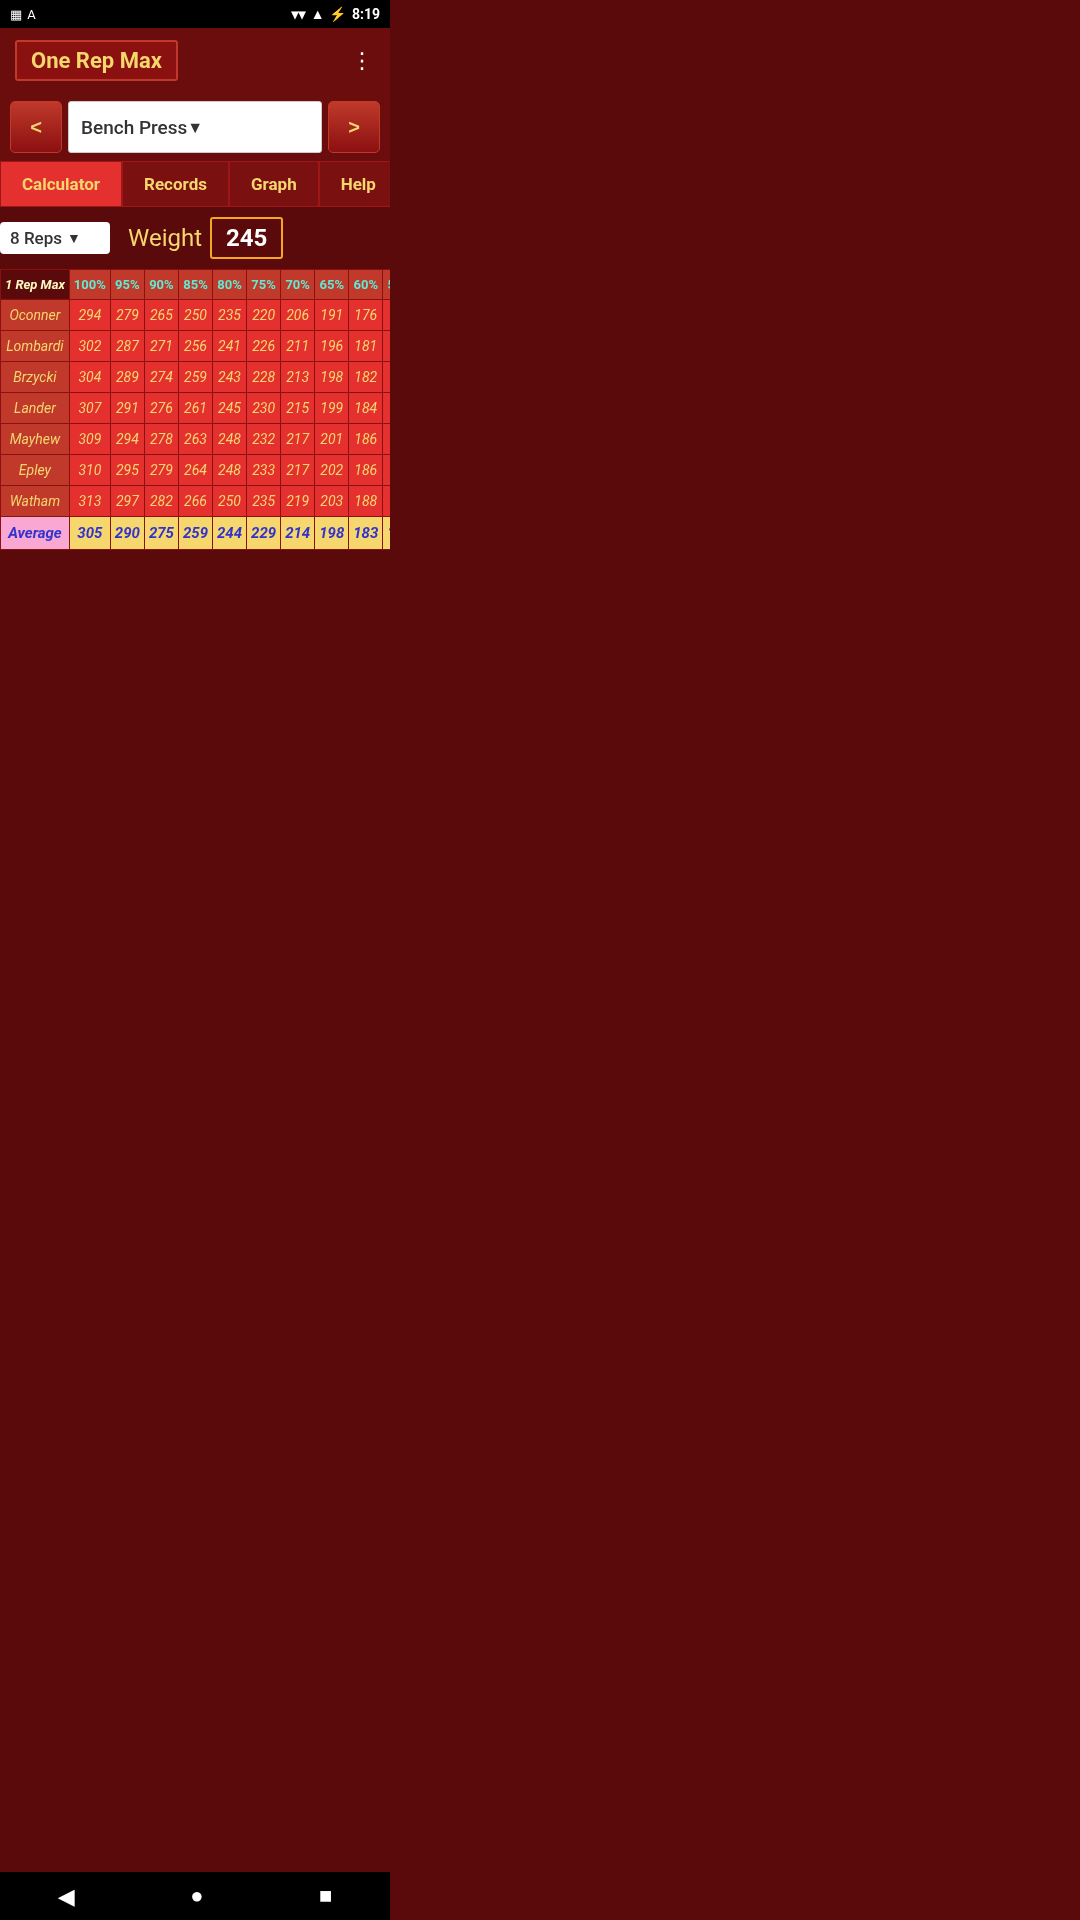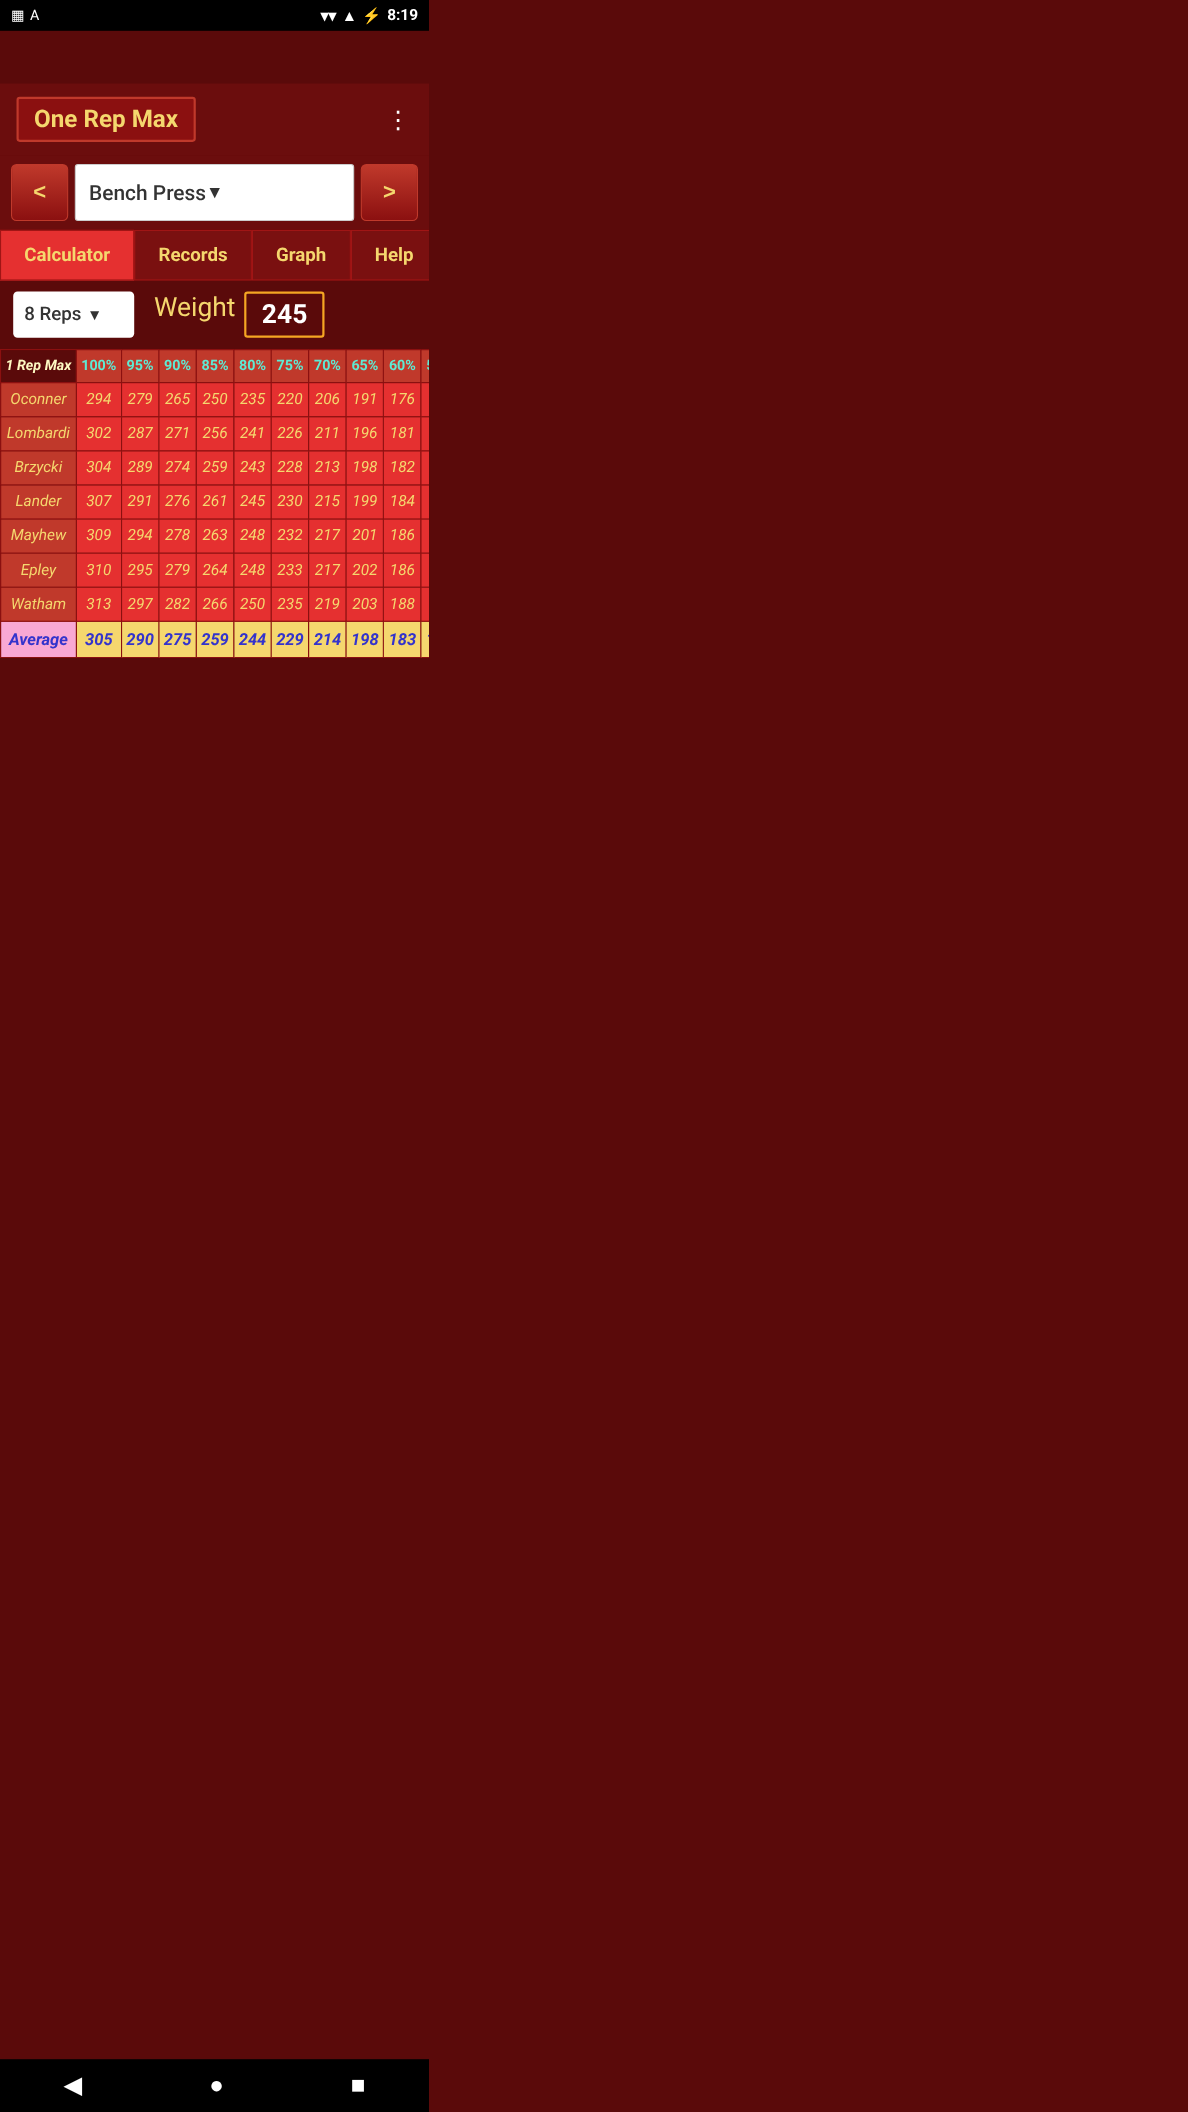--- a/index.html
+++ b/index.html
@@ -27,21 +27,20 @@
     .status-left { display: flex; gap: 5px; align-items: center; }
     .status-right { display: flex; gap: 5px; align-items: center; font-size: 14px; font-weight: bold; }
 
     
     .header {
       background: #6b0d0d;
       padding: 12px 15px;
       display: flex;
       align-items: center;
       justify-content: space-between;
-      margin-top: 48px;
     }
     .header-title {
       background: #8b1010;
       border: 2px solid #c0392b;
       color: #f5d76e;
       font-size: 22px;
       font-weight: bold;
       padding: 6px 14px;
       border-radius: 3px;
     }
@@ -112,21 +111,22 @@
     }
     .tab.active {
       background: #e53030;
       color: #f5d76e;
     }
 
     
     .controls-row {
       background: #5a0a0a;
       display: flex;
-      padding: 10px 12px;
+      align-items: center;
+      padding: 10px 0;
       gap: 8px;
     }
     .reps-dropdown {
       background: #fff;
       border-radius: 4px;
       display: flex;
       align-items: center;
       padding: 6px 10px;
       gap: 5px;
       cursor: pointer;

